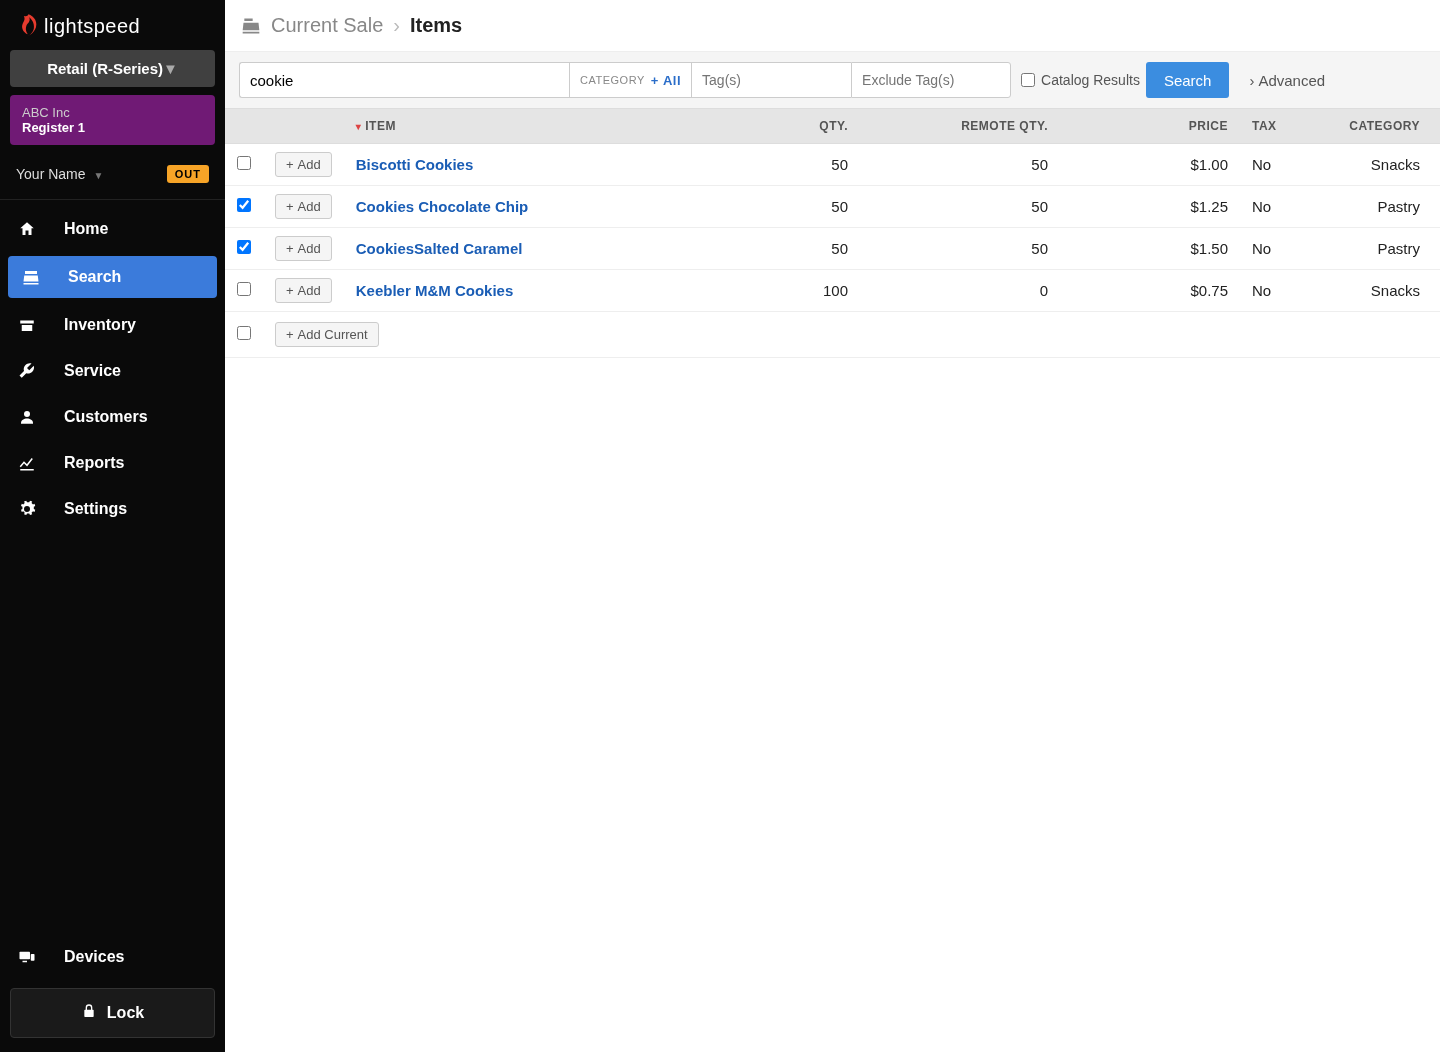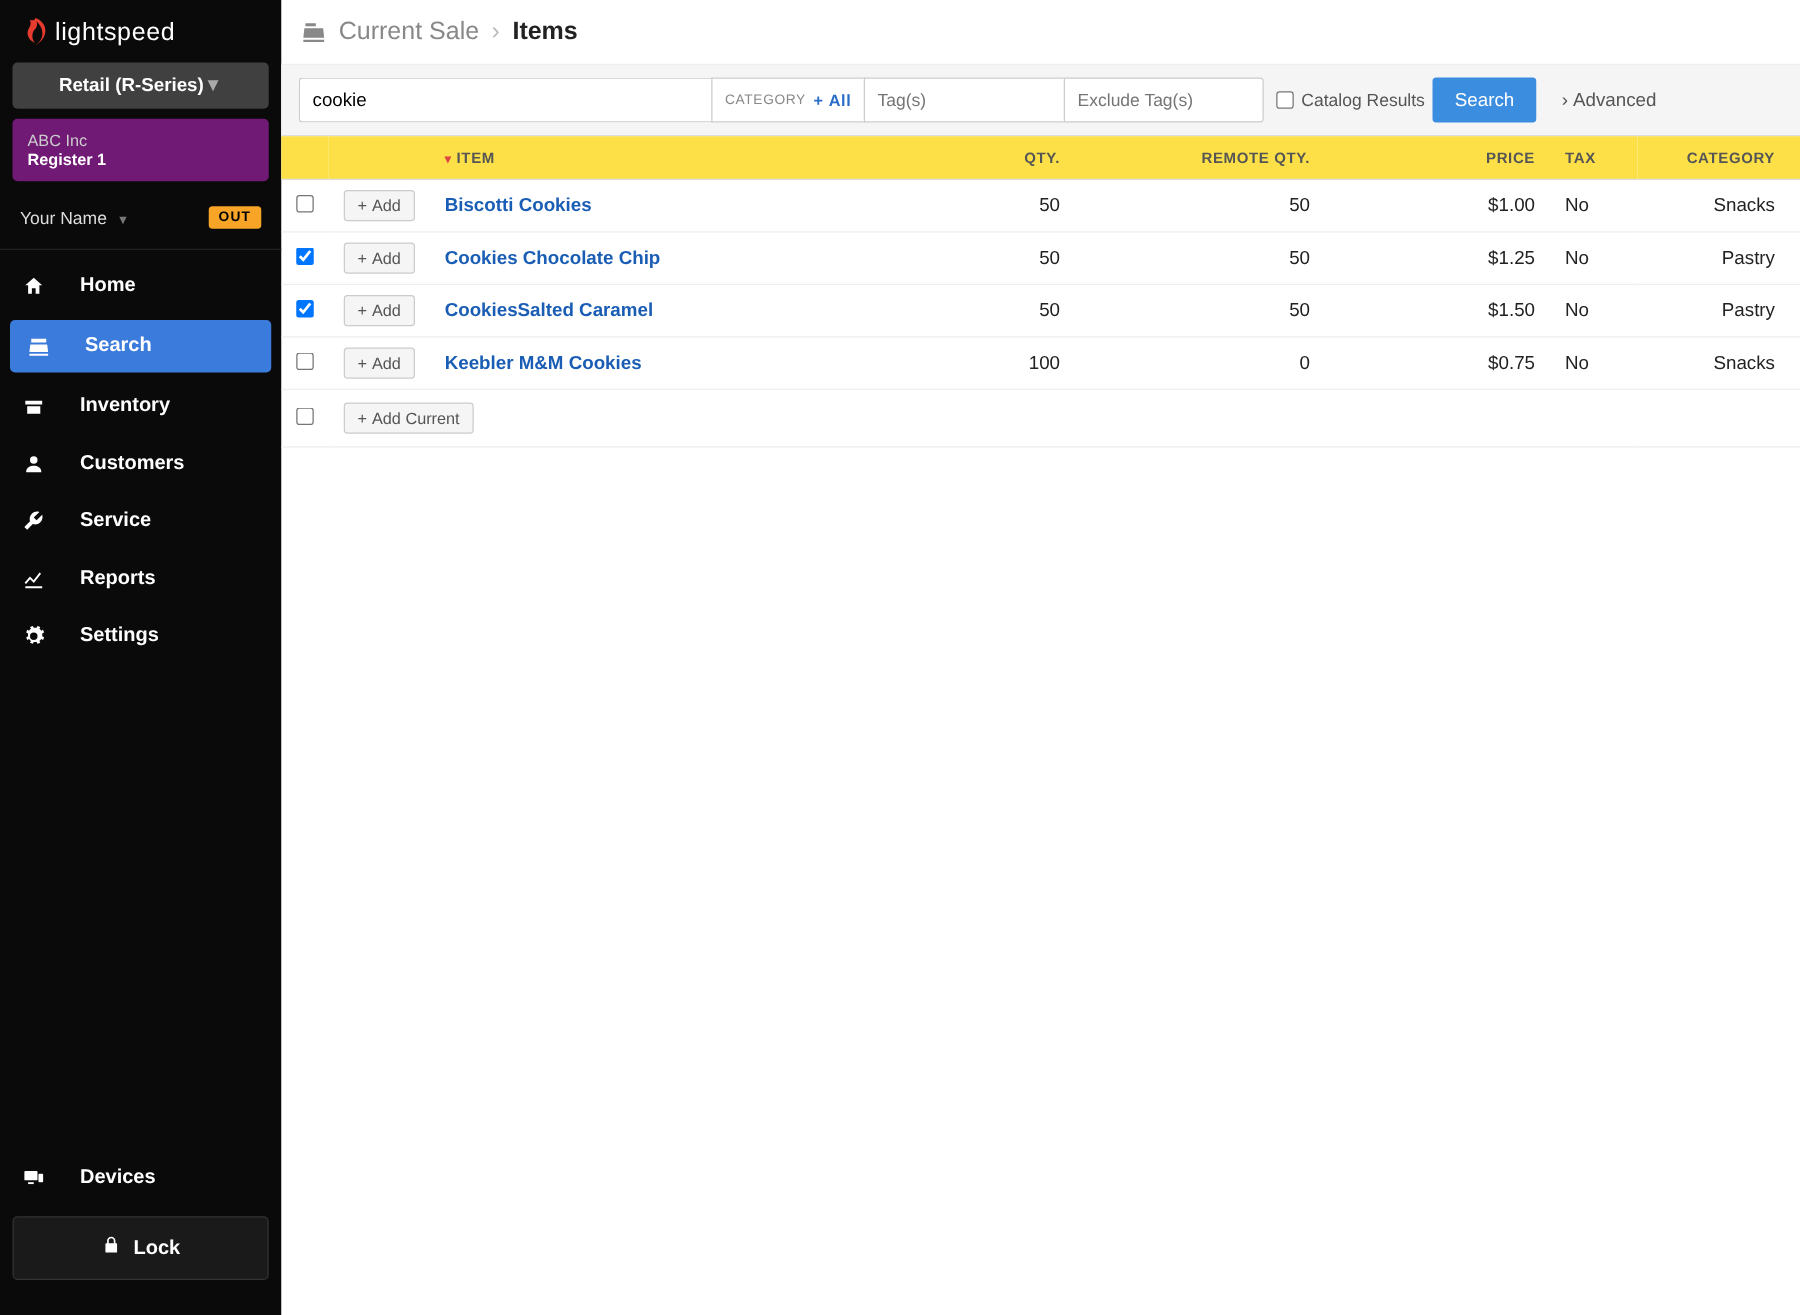--- a/index.html
+++ b/index.html
@@ -23,21 +23,21 @@
   .user-row { display: flex; justify-content: space-between; align-items: center; padding: 12px 16px 16px; border-bottom: 1px solid #222; }
   .user-name { font-size: 14px; color: #ddd; }
   .user-name .caret { color: #777; font-size: 10px; margin-left: 4px; }
   .out-badge { background: #f7a427; color: #000; font-size: 11px; font-weight: 700; padding: 3px 8px; border-radius: 3px; letter-spacing: 1px; }
   
   .nav { flex: 1; padding-top: 6px; }
   .nav-item { display: flex; align-items: center; padding: 14px 18px; gap: 28px; font-size: 16px; font-weight: 600; color: #fff; cursor: pointer; }
   .nav-item.active { background: #3b7bdb; margin: 4px 8px; border-radius: 4px; padding: 12px 14px; }
   .nav-icon { width: 18px; height: 18px; display: inline-flex; align-items: center; justify-content: center; }
   
-  .bottom-nav { padding-bottom: 20px; }
+  .bottom-nav { padding-bottom: 6px; }
   .lock-btn { margin: 8px 10px; background: #1a1a1a; border: 1px solid #333; border-radius: 4px; padding: 14px; display: flex; align-items: center; justify-content: center; gap: 10px; font-size: 16px; font-weight: 600; color: #fff; cursor: pointer; }
   
   
   .main { flex: 1; display: flex; flex-direction: column; }
   .breadcrumb { padding: 14px 20px 14px 16px; display: flex; align-items: center; gap: 10px; font-size: 20px; border-bottom: 1px solid #eee; color: #888; }
   .breadcrumb .reg-icon { width: 20px; height: 20px; color: #888; }
   .breadcrumb .sep { color: #bbb; }
   .breadcrumb .current { color: #222; font-weight: 600; }
   
   .filter-bar { background: #f5f5f5; border-bottom: 1px solid #ddd; padding: 10px 14px; display: flex; align-items: center; gap: 0; }
@@ -52,21 +52,21 @@
   
   .results-row { padding: 10px 14px; display: flex; align-items: center; gap: 14px; font-size: 14px; color: #666; border-bottom: 1px solid #eee; }
   .pager { display: flex; align-items: center; border: 1px solid #ddd; border-radius: 3px; overflow: hidden; }
   .pager-btn { width: 30px; height: 30px; display: flex; align-items: center; justify-content: center; background: #fff; color: #bbb; cursor: pointer; }
   .pager-btn:first-child { border-right: 1px solid #ddd; }
   .pager-btn:last-child { border-left: 1px solid #ddd; }
   .pager-current { padding: 0 14px; background: #eaf2fb; color: #2a6dc9; height: 30px; display: flex; align-items: center; }
   .per-page { color: #2a6dc9; cursor: pointer; }
   
   table { width: 100%; border-collapse: collapse; }
-  thead th { background: #fde047; padding: 10px 12px; font-size: 12px; font-weight: 600; color: #555; text-align: left; border-bottom: 1px solid #ddd; letter-spacing: 0.5px; }
+  thead th { background: #e5e5e5; padding: 10px 12px; font-size: 12px; font-weight: 600; color: #555; text-align: left; border-bottom: 1px solid #ddd; letter-spacing: 0.5px; }
   thead th.nr { text-align: right; }
   thead th .sort { color: #d44; font-size: 10px; margin-right: 4px; }
   tbody td { padding: 8px 12px; border-bottom: 1px solid #eee; vertical-align: middle; font-size: 15px; }
   tbody td.nr { text-align: right; }
   .add-btn { background: #f5f5f5; border: 1px solid #ccc; border-radius: 3px; padding: 4px 10px; font-size: 13px; color: #555; cursor: pointer; display: inline-flex; align-items: center; gap: 4px; }
   .item-link { color: #1a5db5; font-weight: 600; cursor: pointer; }
   .add-selected-row td { padding: 10px 12px; }
   
   input[type="checkbox"] { width: 14px; height: 14px; cursor: pointer; }
 </style>
@@ -122,33 +122,33 @@
         <span class="nav-icon">
             <svg viewBox="0 0 24 24" width="18" height="18" fill="#fff">
               <path d="M3 6h18v4H3zM5 12h14v8H5z"></path>
             </svg>
           </span>
         <span>Inventory</span>
       </div>
       <div class="nav-item">
         <span class="nav-icon">
             <svg viewBox="0 0 24 24" width="18" height="18" fill="#fff">
+              <path d="M21 5l-6 6-3-3 6-6c-3-1-6 0-8 2s-3 5-2 8l-6 6 3 3 6-6c3 1 6 0 8-2s3-5 2-8z"></path>
+            </svg>
+          </span>
+        <span>Service</span>
+      </div>
+      <div class="nav-item">
+        <span class="nav-icon">
+            <svg viewBox="0 0 24 24" width="18" height="18" fill="#fff">
               <circle cx="12" cy="8" r="4"></circle>
               <path d="M4 20c0-4 4-6 8-6s8 2 8 6v1H4z"></path>
             </svg>
           </span>
         <span>Customers</span>
-      </div>
-      <div class="nav-item">
-        <span class="nav-icon">
-            <svg viewBox="0 0 24 24" width="18" height="18" fill="#fff">
-              <path d="M21 5l-6 6-3-3 6-6c-3-1-6 0-8 2s-3 5-2 8l-6 6 3 3 6-6c3 1 6 0 8-2s3-5 2-8z"></path>
-            </svg>
-          </span>
-        <span>Service</span>
       </div>
       <div class="nav-item">
         <span class="nav-icon">
             <svg viewBox="0 0 24 24" width="18" height="18" fill="none" stroke="#fff" stroke-width="2">
               <path d="M3 17l5-6 4 4 7-9M3 21h18"></path>
             </svg>
           </span>
         <span>Reports</span>
       </div>
       <div class="nav-item">

